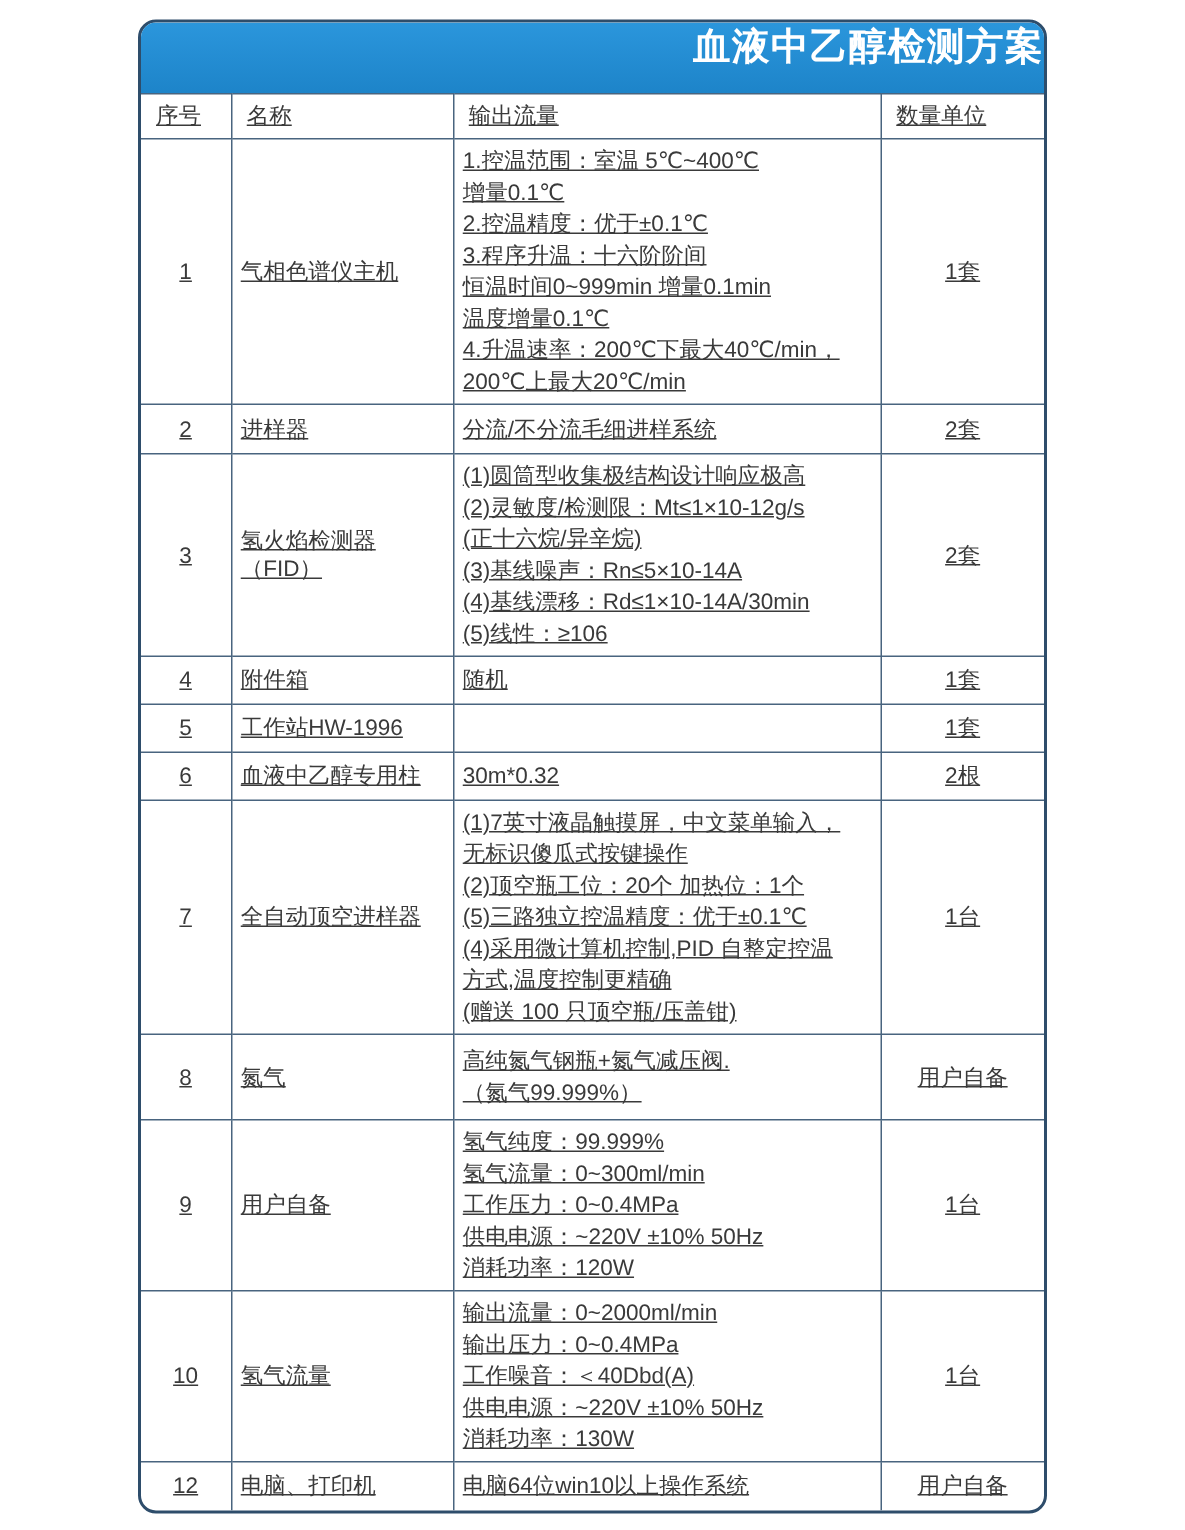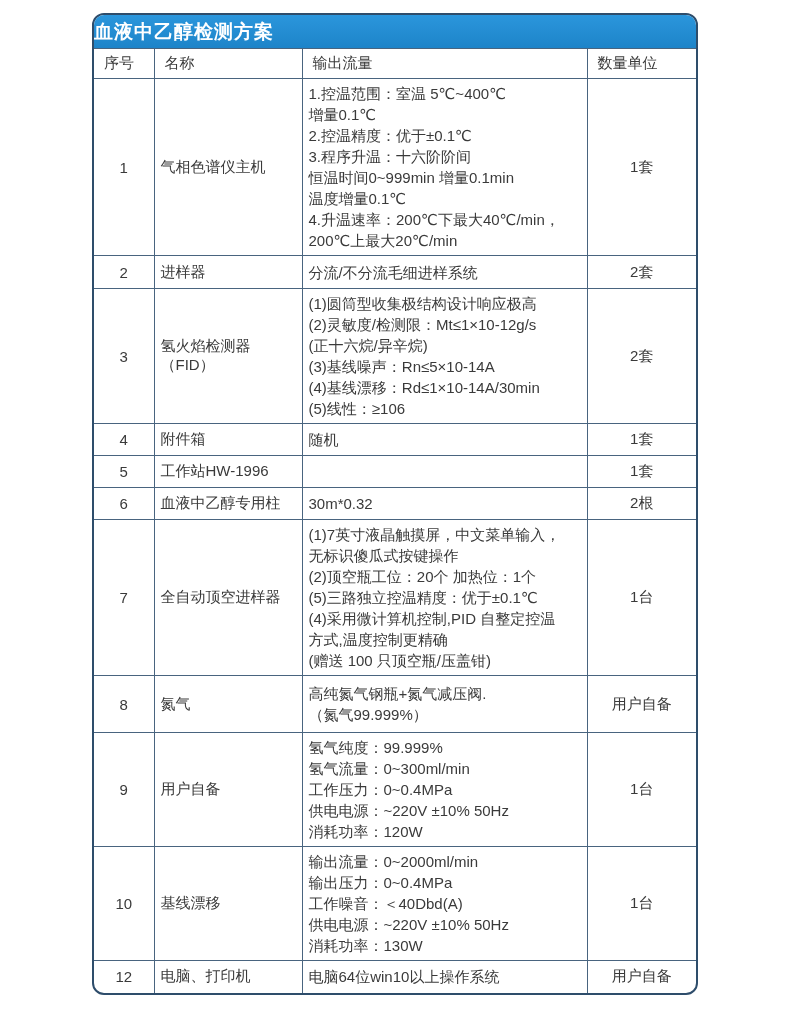--- a/index.html
+++ b/index.html
@@ -20,43 +20,44 @@
     left: 92px;
     top: 13px;
     width: 606px;
     border: 2px solid #2e4d6b;
     border-radius: 12px;
     overflow: hidden;
     background: #ffffff;
     box-sizing: border-box;
   }
   .title-bar {
-    height: 33px;
+    height: 47px;
     line-height: 33px;
     background: linear-gradient(180deg, #2b96dc, #1d84c9);
     color: #ffffff;
-    font-size: 19px;
+    font-size: 25px;
     font-weight: bold;
-    text-align: left;
+    text-align: right;
     letter-spacing: 1px;
   }
   table.spec-table {
     width: 100%;
     border-collapse: collapse;
     table-layout: fixed;
   }
   table.spec-table th,
   table.spec-table td {
     border: 1px solid #49647f;
     font-size: 15px;
     color: #3a3a3a;
     vertical-align: middle;
     padding: 4px 6px;
     box-sizing: border-box;
     overflow: hidden;
+    text-decoration: underline;
   }
   table.spec-table th {
     font-weight: normal;
     text-align: left;
     height: 30px;
     padding-left: 10px;
     background: #ffffff;
   }
   th.col-num, td.cell-num {
     text-align: center;
@@ -173,21 +174,21 @@
           <td class="cell-name">用户自备</td>
           <td class="cell-spec">氢气纯度：99.999%
 氢气流量：0~300ml/min
 工作压力：0~0.4MPa
 供电电源：~220V ±10% 50Hz
 消耗功率：120W</td>
           <td class="cell-qty">1台</td>
         </tr>
         <tr style="height:105px">
           <td class="cell-num">10</td>
-          <td class="cell-name">基线漂移</td>
+          <td class="cell-name">氢气流量</td>
           <td class="cell-spec">输出流量：0~2000ml/min
 输出压力：0~0.4MPa
 工作噪音：＜40Dbd(A)
 供电电源：~220V ±10% 50Hz
 消耗功率：130W</td>
           <td class="cell-qty">1台</td>
         </tr>
         <tr style="height:32px">
           <td class="cell-num">12</td>
           <td class="cell-name">电脑、打印机</td>

